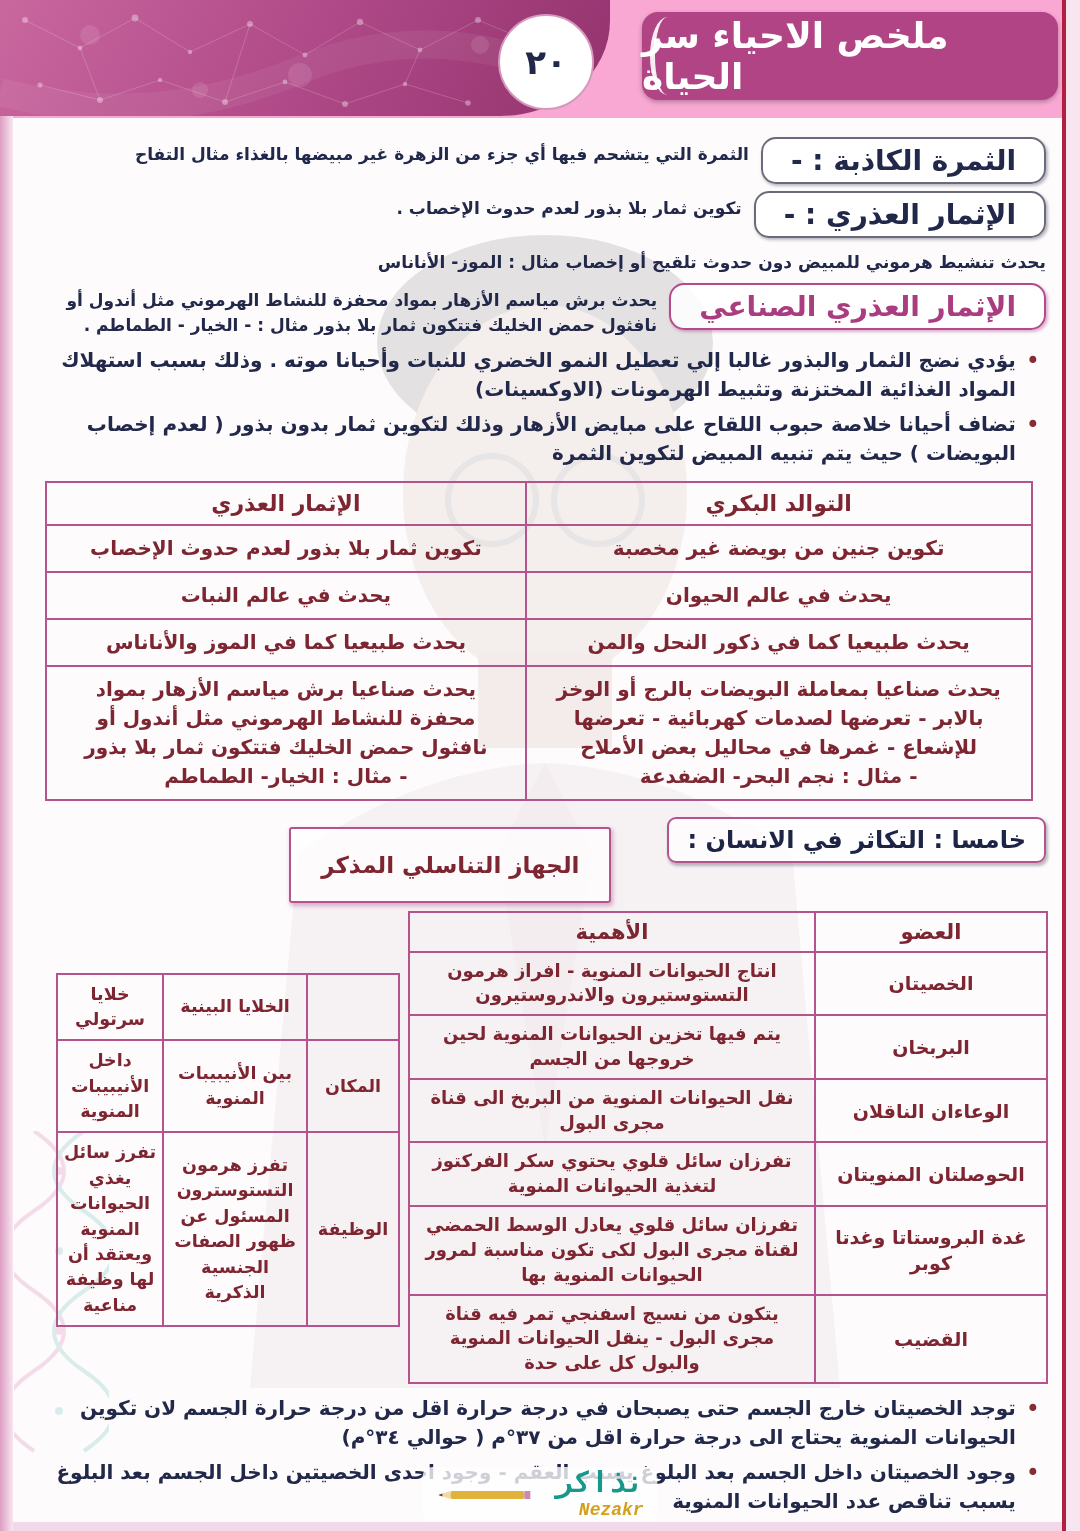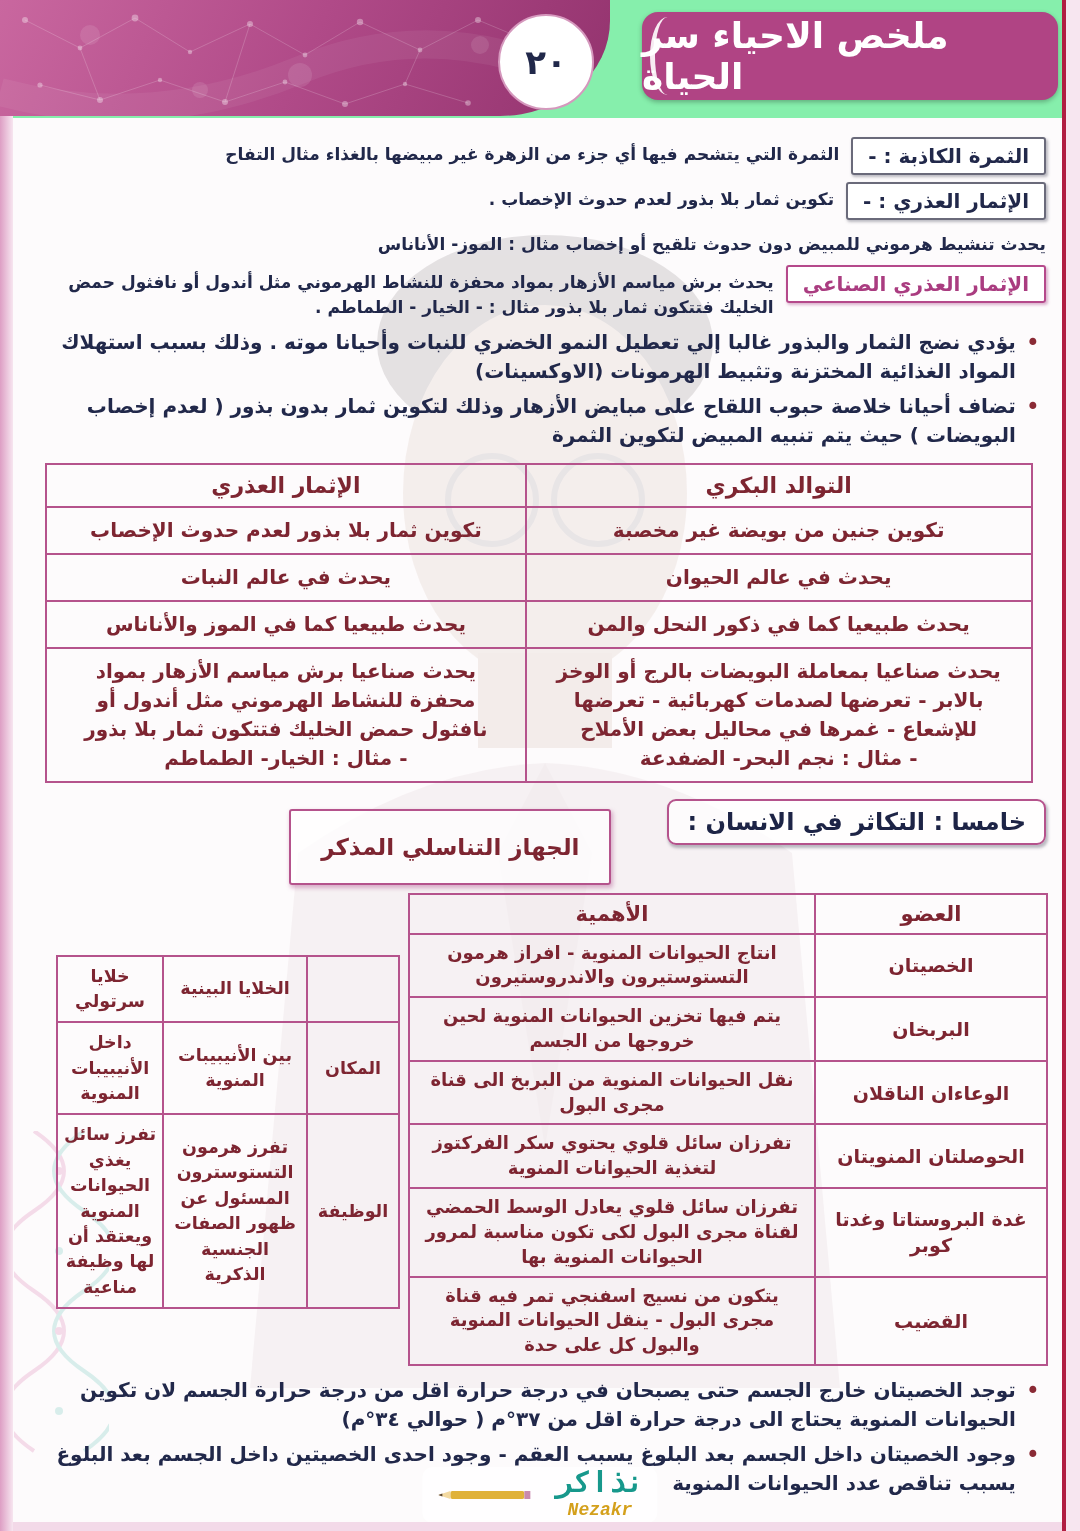--- a/index.html
+++ b/index.html
@@ -10,21 +10,21 @@
   }
 
   
   .edge-left  { position:absolute; left:0; top:116px; bottom:0; width:13px;
                 background:linear-gradient(to right,#dd9ec4,#f7e6f0); z-index:4; }
   .edge-right { position:absolute; right:0; top:0; bottom:0; width:18px; background:#f7e6f0; z-index:4; }
   .edge-right::before { content:""; position:absolute; left:0; top:0; bottom:0; width:4px; background:#b01e42; }
   .edge-bottom{ position:absolute; left:0; right:0; bottom:0; height:9px; background:#f3d9e8; z-index:3; }
 
   
-  .banner { position:relative; height:118px; z-index:2; background:#86efac; }
+  .banner { position:relative; height:118px; z-index:2; background:#f9a8d4; }
   .pattern { position:absolute; left:0; top:0; width:610px; height:116px;
              background:linear-gradient(115deg,#c9679f 0%,#b04a88 50%,#93336e 100%);
              border-bottom-right-radius:110px 95px; overflow:hidden; }
   .pattern svg { width:100%; height:100%; display:block; }
   .num-circle { position:absolute; left:498px; top:14px; width:96px; height:96px; border-radius:50%;
                 background:#fff; display:flex; align-items:center; justify-content:center;
                 border:2px solid #d598bd; }
   .page-num { font-size:34px; font-weight:bold; color:#21284a; }
   .title-box { position:absolute; right:22px; top:12px; left:642px; height:88px; background:#b04484;
                border-radius:16px; display:flex; align-items:center; justify-content:center;
@@ -34,21 +34,21 @@
 
   
   .photo-bg { position:absolute; top:228px; left:0; width:1080px; height:1160px; z-index:0; pointer-events:none; }
 
   .decor-dna { position:absolute; left:14px; bottom:70px; width:95px; height:330px; z-index:0; opacity:.38; pointer-events:none; }
 
   
   main { position:relative; z-index:1; padding:12px 32px 0 30px; direction:rtl; }
 
   .def-row { display:flex; align-items:flex-start; gap:12px; margin:7px 2px; }
-  .term { flex:0 0 auto; border-radius:3px; padding:5px 15px; font-size:20px; font-weight:bold;
+  .term { flex:0 0 auto; border-radius:15px; padding:5px 28px; font-size:28px; font-weight:bold;
           background:rgba(255,255,255,.85); box-shadow:1.5px 2px 3px rgba(60,60,80,.35); }
   .term-dark    { border:2px solid #6a6a7a; color:#21284a; }
   .term-magenta { border:2px solid #b5498b; color:#aa3c80; box-shadow:1.5px 2px 3px rgba(170,70,135,.4); }
   .def-text { font-size:17px; font-weight:bold; color:#21284a; line-height:1.5; padding-top:5px; }
 
   .bullet-row { display:flex; gap:10px; margin:6px 8px 6px 2px; align-items:flex-start; }
   .bullet { color:#8a2a35; font-size:24px; line-height:1.3; }
   .bullet-text { font-size:20px; font-weight:bold; color:#21284a; line-height:1.45; }
 
   table.tbl { border-collapse:collapse; background:transparent; }
@@ -77,21 +77,21 @@
   .cells th, .cells td { font-size:17.5px; padding:7px 5px; line-height:1.45; }
   .cells .rowhdr-col { width:92px; }
 
   .footer-notes { margin-top:10px; }
 
   .watermark { position:absolute; left:50%; bottom:8px; transform:translateX(-50%); z-index:3;
                display:flex; align-items:center; gap:24px; direction:ltr;
                background:rgba(255,255,255,.78); padding:3px 14px; border-radius:10px;font-family:Liberation Mono, monospace; }
   .wm-text { text-align:center; }
   .wm-ar { color:#17988c; font-size:29px; font-weight:bold; line-height:1.05; }
-  .wm-en { color:#d4a01c; font-size:18px; font-weight:bold; font-style:italic; }
+  .wm-en { color:#d4a01c; font-size:18px; font-weight:bold; font-style:italic;text-align:right; }
 </style>
 </head>
 <body>
 
 <svg class="photo-bg" viewBox="0 0 1080 1160">
   <g opacity="0.17">
     <ellipse cx="545" cy="115" rx="168" ry="108" fill="#6d6468"></ellipse>
     <ellipse cx="545" cy="265" rx="142" ry="188" fill="#cdb4a4"></ellipse>
     <circle cx="492" cy="272" r="44" fill="none" stroke="#877c80" stroke-width="6"></circle>
     <circle cx="598" cy="272" r="44" fill="none" stroke="#877c80" stroke-width="6"></circle>

